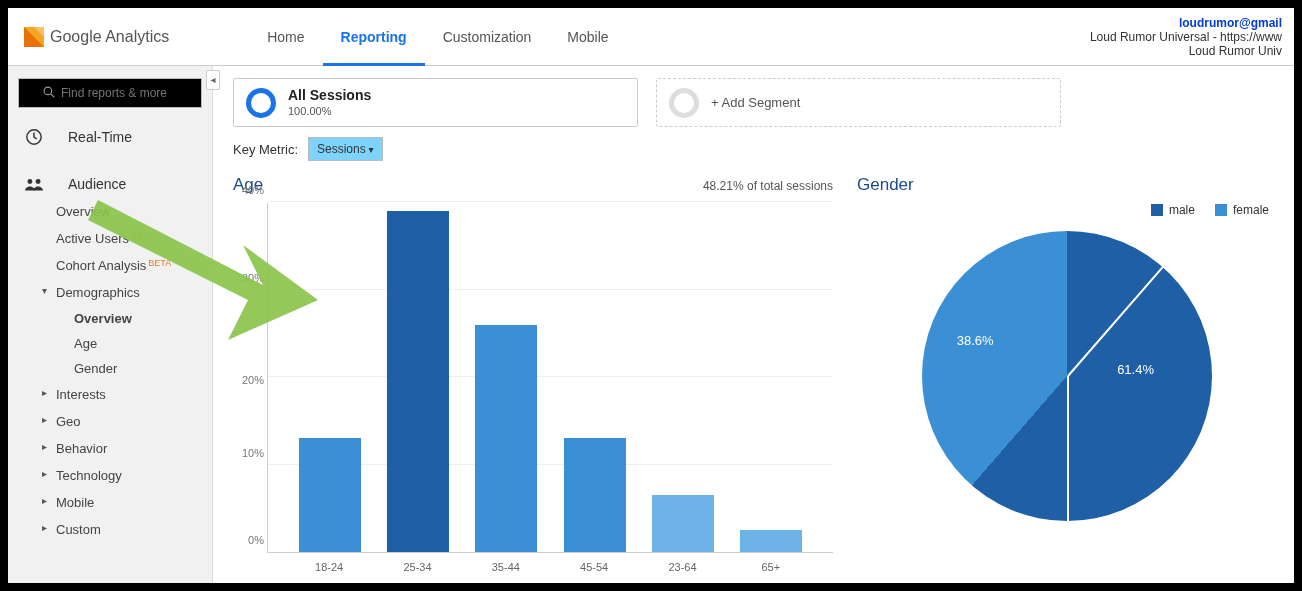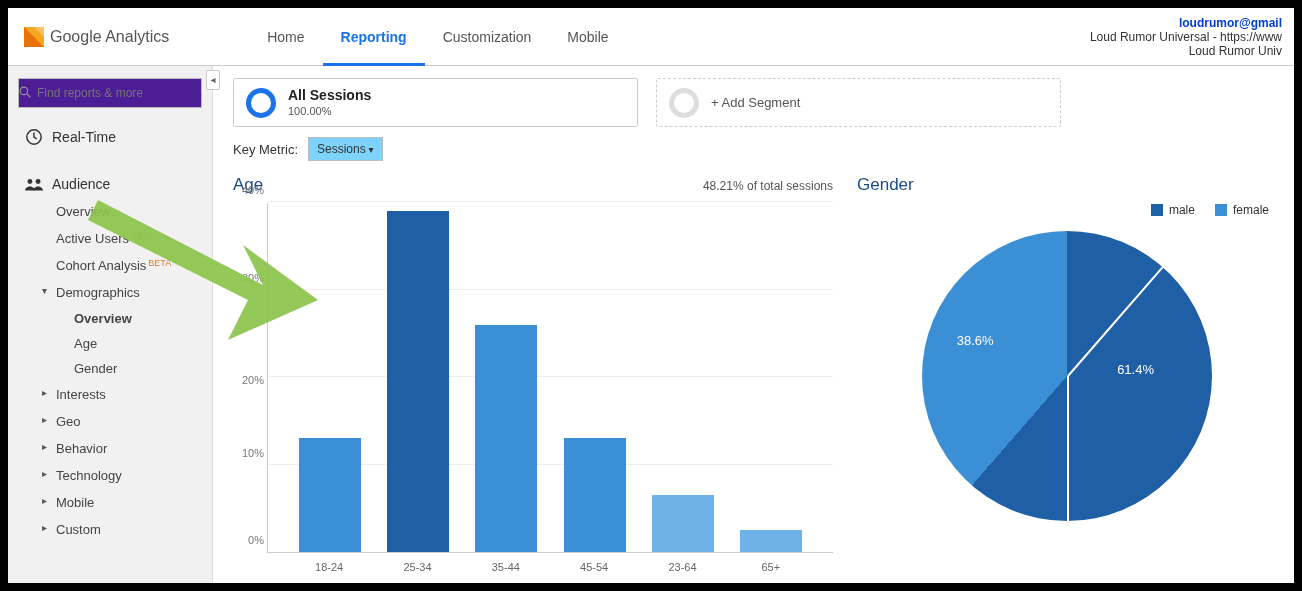--- a/index.html
+++ b/index.html
@@ -9,24 +9,24 @@
 .logo { display: flex; align-items: center; gap: 6px; margin-left: 8px; }
 .logo-icon svg { display: block; }
 .logo-text { font-size: 16px; color: #555; }
 .tabs { display: flex; margin-left: 80px; gap: 0; }
 .tab { padding: 0 18px; height: 58px; line-height: 58px; font-size: 14px; color: #555; cursor: pointer; border-bottom: 3px solid transparent; }
 .tab.active { color: #1a73e8; font-weight: bold; border-bottom: 3px solid #1a73e8; }
 .account { position: absolute; right: 12px; top: 8px; text-align: right; font-size: 12px; color: #333; }
 .account .email { color: #003cd6; font-weight: bold; }
 .below { display: flex; height: calc(100% - 58px); }
 .sidebar { width: 205px; background: #f1f1f1; border-right: 1px solid #ddd; padding-top: 12px; position: relative; }
-.search-box { margin: 0 10px 14px 10px; border: 1px solid #bbb; height: 30px; display: flex; align-items: center; padding: 0 0; background: #4c1d95; }
+.search-box { margin: 0 10px 14px 10px; border: 1px solid #bbb; height: 30px; display: flex; align-items: center; padding: 0 24px; background: #000000; }
 .search-box input { border: none; outline: none; width: 100%; font-size: 12px; color: #888; background: transparent; }
 .search-icon { color: #999; margin-right: 6px; }
-.nav-head { display: flex; align-items: center; gap: 8px; padding: 6px 16px; font-size: 14px; color: #333; cursor: pointer; }
+.nav-head { display: flex; align-items: center; gap: 24px; padding: 6px 16px; font-size: 14px; color: #333; cursor: pointer; }
 .nav-head .icon { width: 20px; display: flex; justify-content: center; color: #555; }
 .nav-sub { padding-left: 48px; }
 .nav-sub div { padding: 6px 0; font-size: 13px; color: #444; cursor: pointer; }
 .nav-sub .beta::after { content: "BETA"; font-size: 9px; color: #e67e22; margin-left: 2px; vertical-align: top; }
 .nav-tree { padding-left: 48px; }
 .nav-tree .item { padding: 6px 0; font-size: 13px; color: #444; cursor: pointer; position: relative; }
 .nav-tree .item.caret::before { content: "▸"; position: absolute; left: -14px; font-size: 10px; color: #555; }
 .nav-tree .item.caret-open::before { content: "▾"; position: absolute; left: -14px; font-size: 10px; color: #555; }
 .nav-tree .subsub { padding-left: 18px; }
 .nav-tree .subsub div { padding: 5px 0; font-size: 13px; color: #444; cursor: pointer; }

